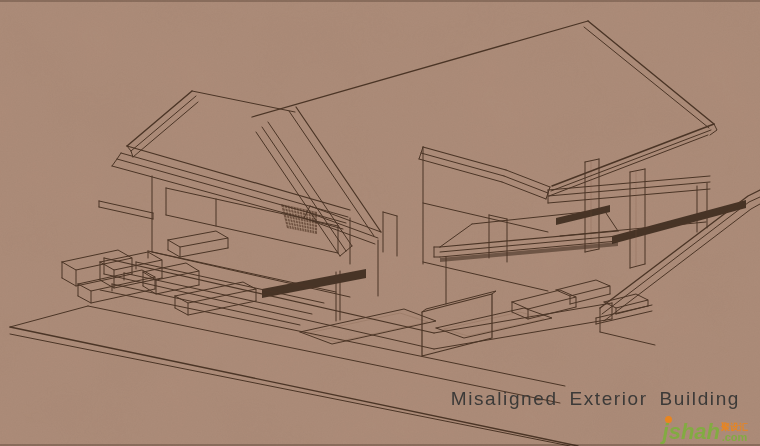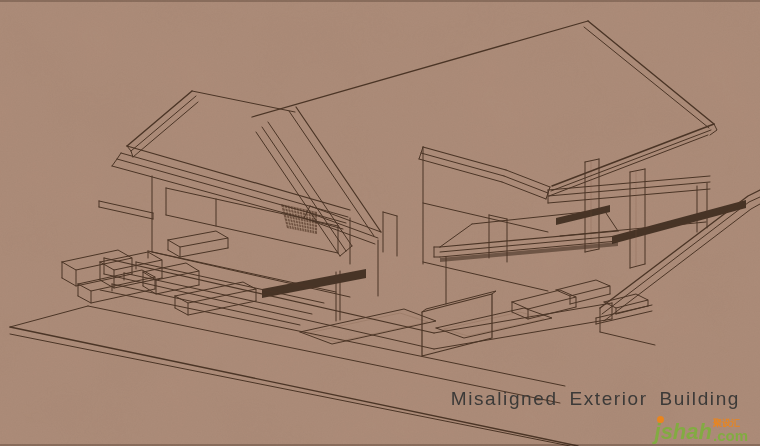--- a/index.html
+++ b/index.html
@@ -9,23 +9,23 @@
   .edge-strip{position:absolute;left:0;width:760px;height:2px;background:rgba(50,32,22,.28);}
   .edge-top{top:0;} .edge-bottom{bottom:0;}
   .drawing-title{position:absolute;top:388px;right:20px;
     font-size:19px;font-weight:400;letter-spacing:1.6px;word-spacing:5px;
     color:#3c3a38;white-space:nowrap;}
   .watermark{position:absolute;right:12px;bottom:3px;display:flex;align-items:flex-end;
     opacity:.92;line-height:1;}
   .wm-main-wrap{position:relative;}
   .wm-dot{position:absolute;left:2px;top:-5px;width:7px;height:7px;border-radius:50%;}
   .wm-main{font-size:22px;font-weight:700;font-style:italic;letter-spacing:0px;}
-  .wm-side{display:flex;flex-direction:column;align-items:flex-start;margin-left:1px;}
+  .wm-side{display:flex;flex-direction:column;align-items:center;margin-left:1px;}
   .wm-cn{font-size:9px;font-weight:700;}
-  .wm-com{font-size:15px;font-weight:700;}
+  .wm-com{font-size:11px;font-weight:700;}
 </style>
 </head>
 <body>
 
 <div class="stage">
 
   <svg id="line-art" width="760" height="446" viewBox="0 0 760 446" xmlns="http://www.w3.org/2000/svg">
     <filter id="paperNoiseFine">
       <feTurbulence type="fractalNoise" baseFrequency="0.8" numOctaves="2" seed="7" stitchTiles="stitch"></feTurbulence>
       <feColorMatrix type="matrix" values="0 0 0 0 0.24  0 0 0 0 0.16  0 0 0 0 0.11  0.55 0.55 0.55 0 0"></feColorMatrix>

